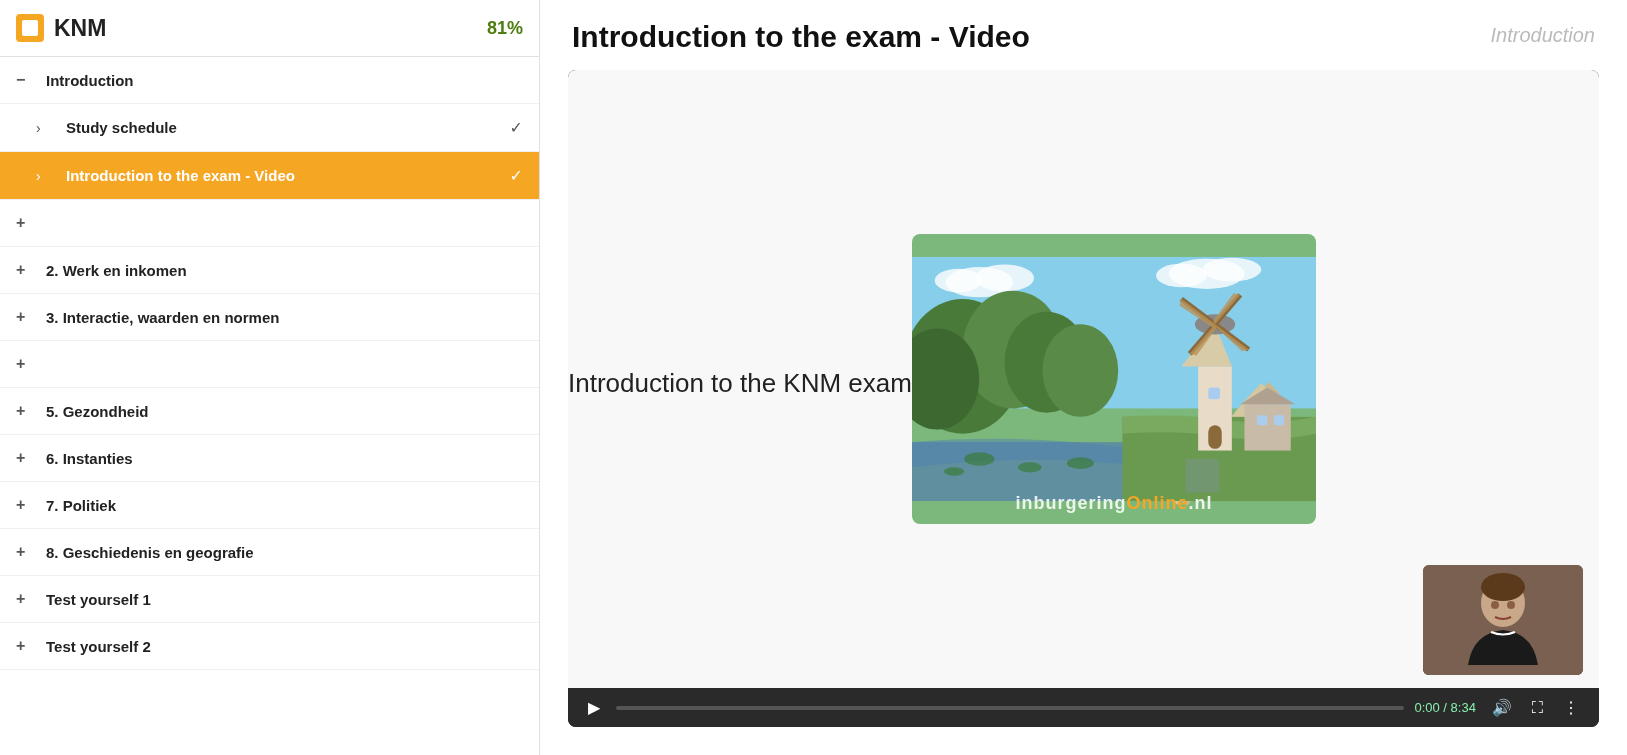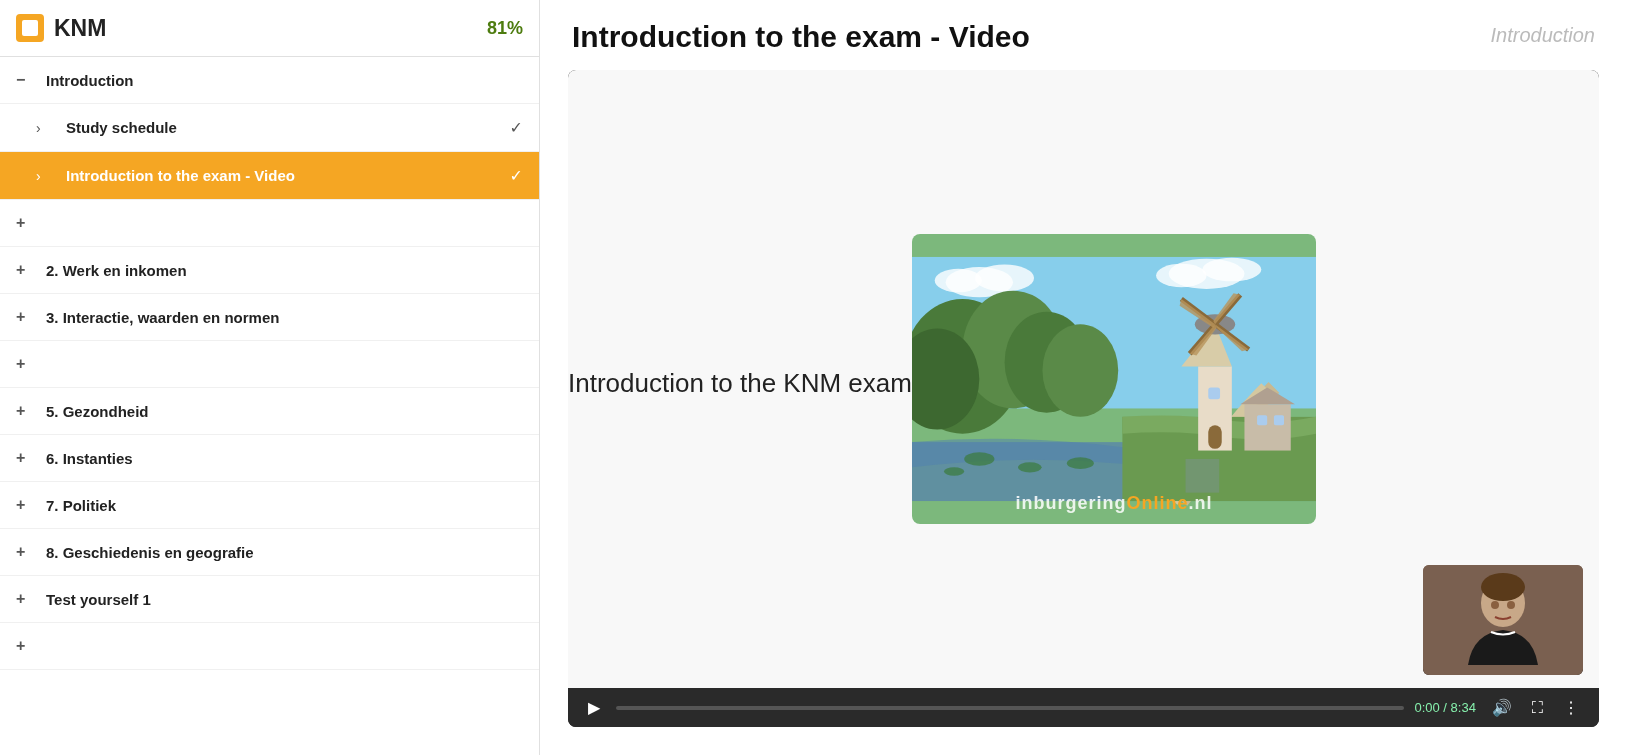--- a/index.html
+++ b/index.html
@@ -348,20 +348,21 @@
     <span class="label">8. Geschiedenis en geografie</span>
   </div>
 
   <div class="nav-item section-header">
     <span class="icon">+</span>
     <span class="label">Test yourself 1</span>
   </div>
 
   <div class="nav-item section-header">
     <span class="icon">+</span>
+    <span class="label">Test yourself 2</span>
   </div>
 </div>
 
 <div id="main">
   <div class="main-header">
     <h1 class="page-title">Introduction to the exam - Video</h1>
     <span class="breadcrumb-right">Introduction</span>
   </div>
 
   <div class="video-container">

